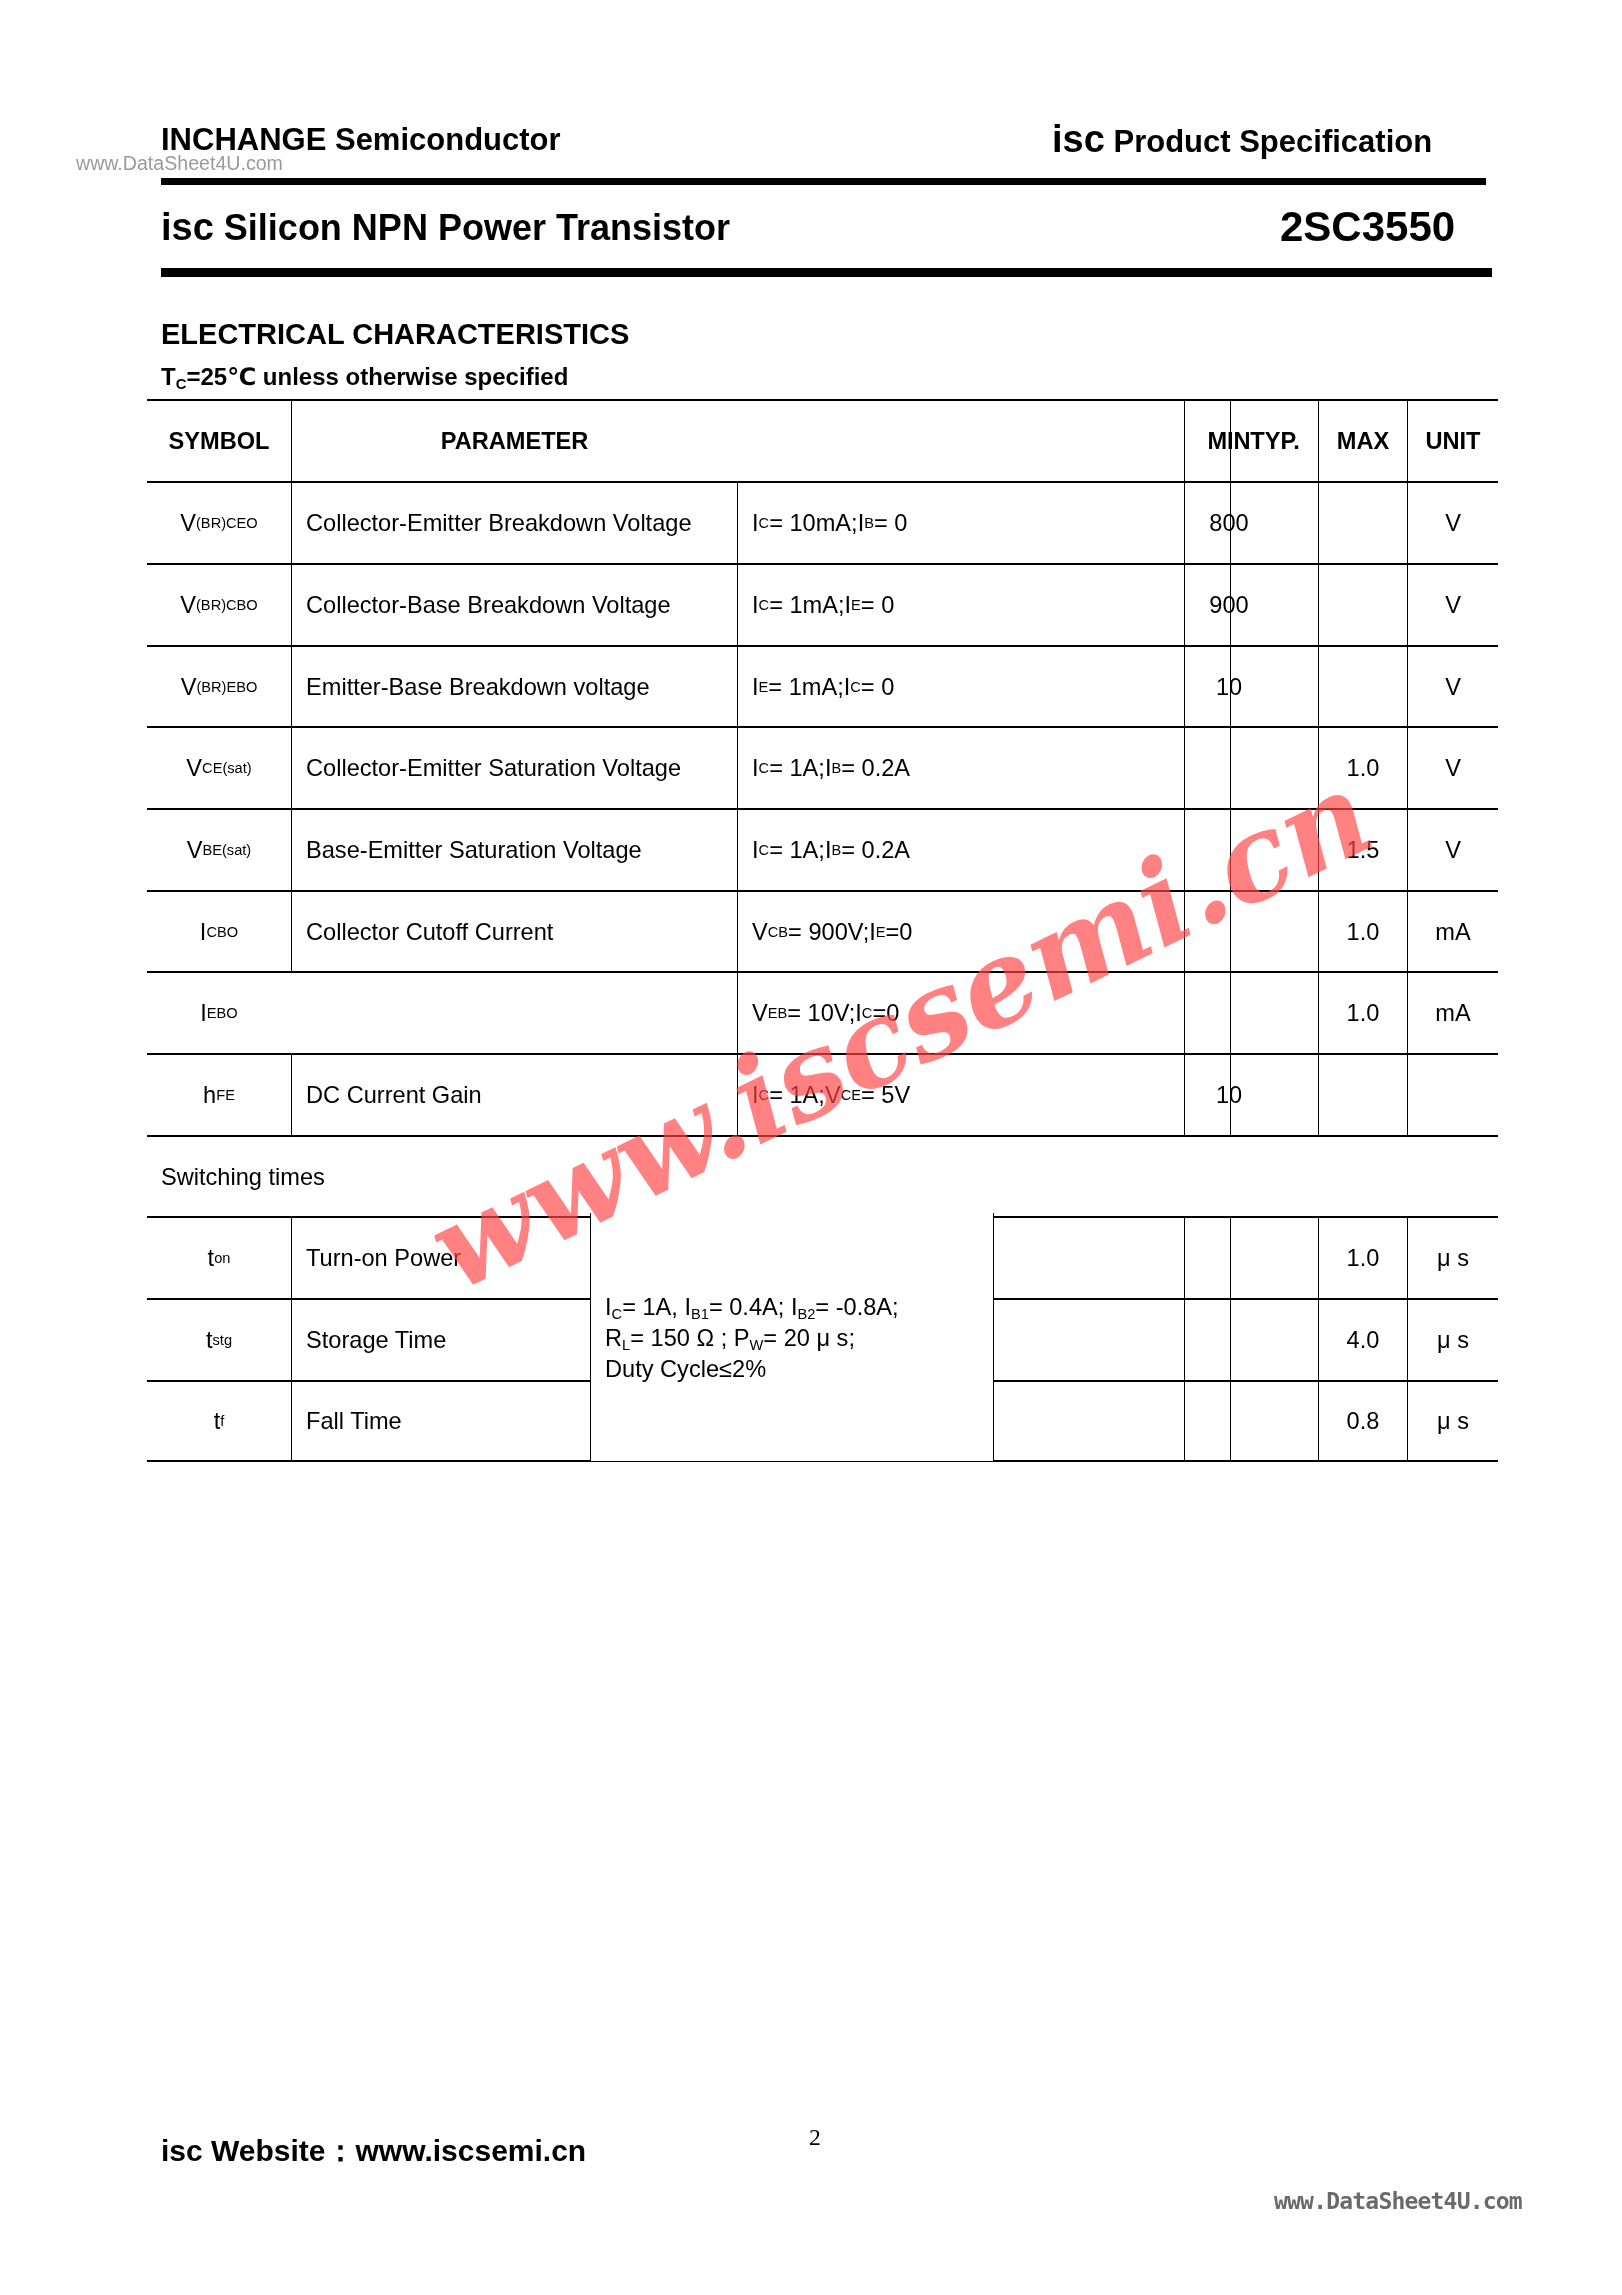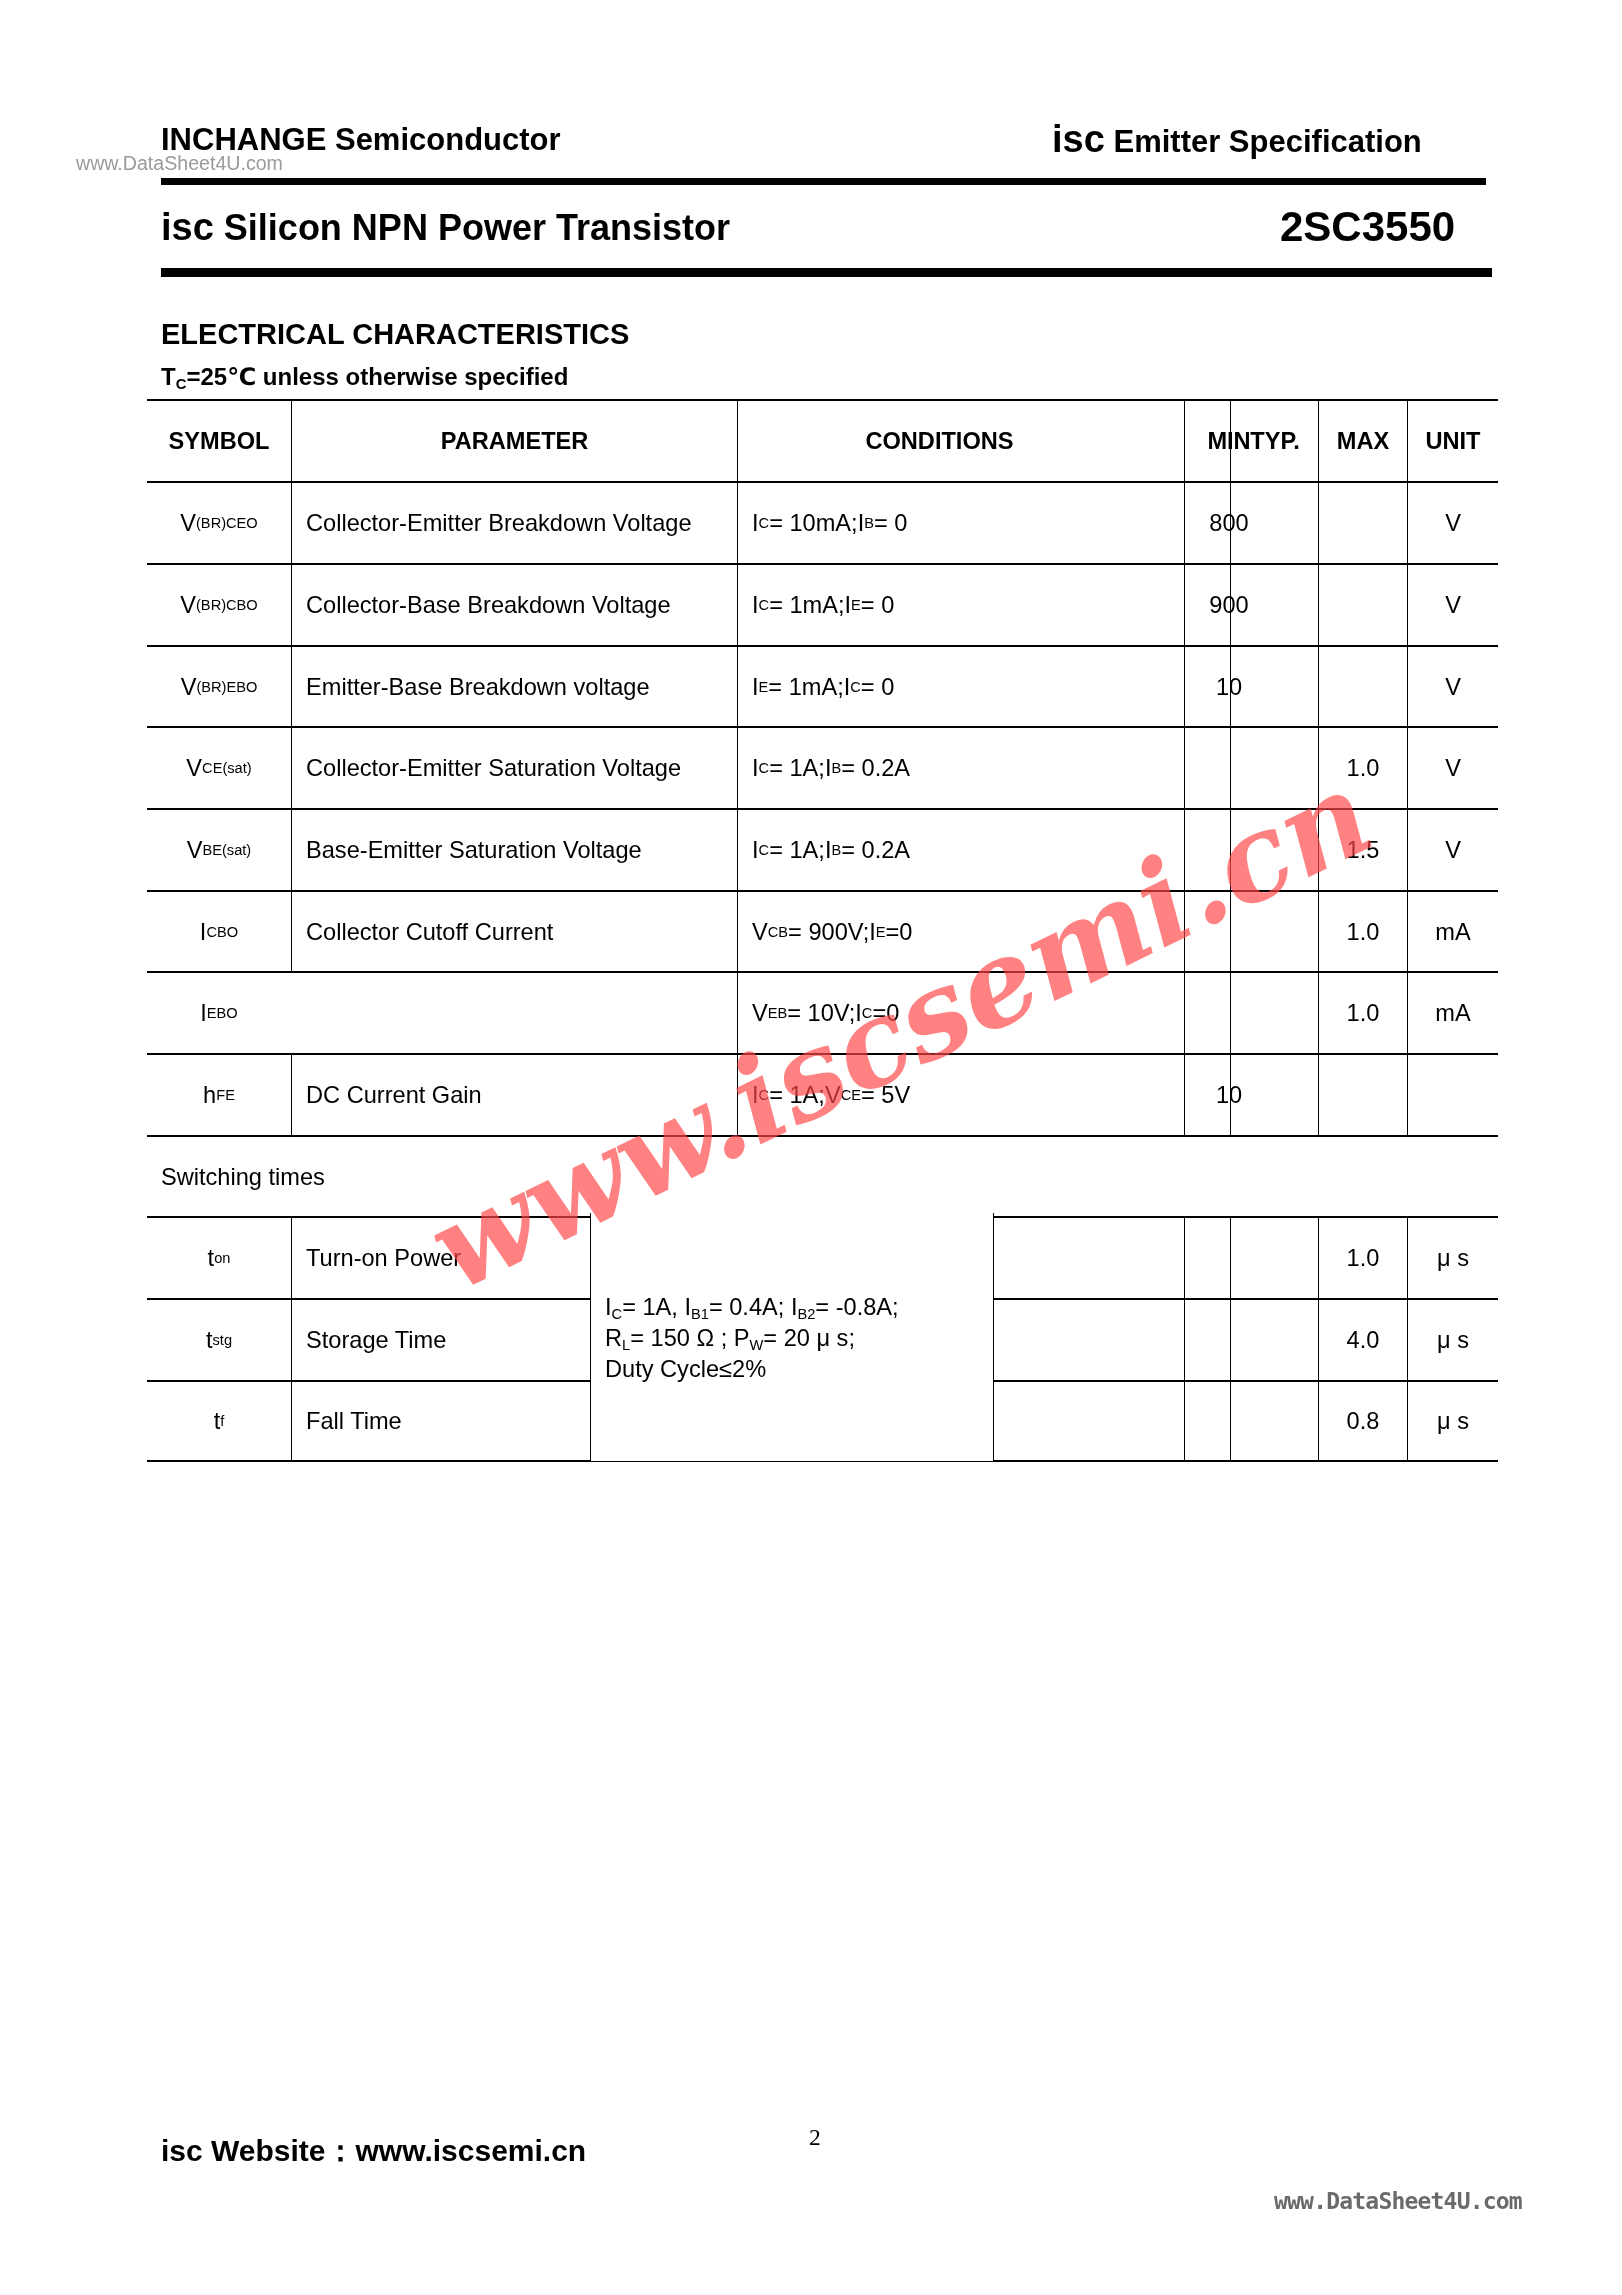--- a/index.html
+++ b/index.html
@@ -46,38 +46,37 @@
   .watermark { left:408px; top:1193px; font-family:"DejaVu Serif", "Liberation Serif", serif; font-style:italic; font-weight:bold;
                font-size:118px; color:rgba(255,70,70,0.68); transform:rotate(-26deg); transform-origin:0 0; white-space:nowrap; z-index:5; pointer-events:none; }
 </style>
 </head>
 <body>
 
 <div class="abs hdr-company">INCHANGE Semiconductor</div>
 <div class="abs wm-top">www.DataSheet4U.com</div>
 <div class="abs hdr-spec">
   <span class="isc">isc</span>
-  <span>Emitter Specification</span>
+  <span>Product Specification</span>
 </div>
 <div class="abs rule1"></div>
 <div class="abs title">
   <span class="isc">isc</span>
   <span>Silicon NPN Power Transistor</span>
 </div>
 <div class="abs partno">2SC3550</div>
 <div class="abs rule2"></div>
 
 <div class="abs sec-title">ELECTRICAL CHARACTERISTICS</div>
 <div class="abs sec-cond"><span>T</span><sub>C</sub><span>=25℃  unless otherwise specified</span></div>
 
 <div class="tbl" id="tbl">
   <div class="row head" style="top:0">
     <div class="cell c c-sym">SYMBOL</div>
     <div class="cell c c-par vl">PARAMETER</div>
-    <div class="cell c c-con vl">CONDITIONS</div>
     <div class="cell c c-min vl">MIN</div>
     <div class="cell c c-typ vl">TYP.</div>
     <div class="cell c c-max vl">MAX</div>
     <div class="cell c c-uni vl">UNIT</div>
   </div>
 <div class="row" style="top: 82px;">
       <div class="cell c c-sym">
         <span>V</span>
         <sub>(BR)CEO</sub>
       </div>

